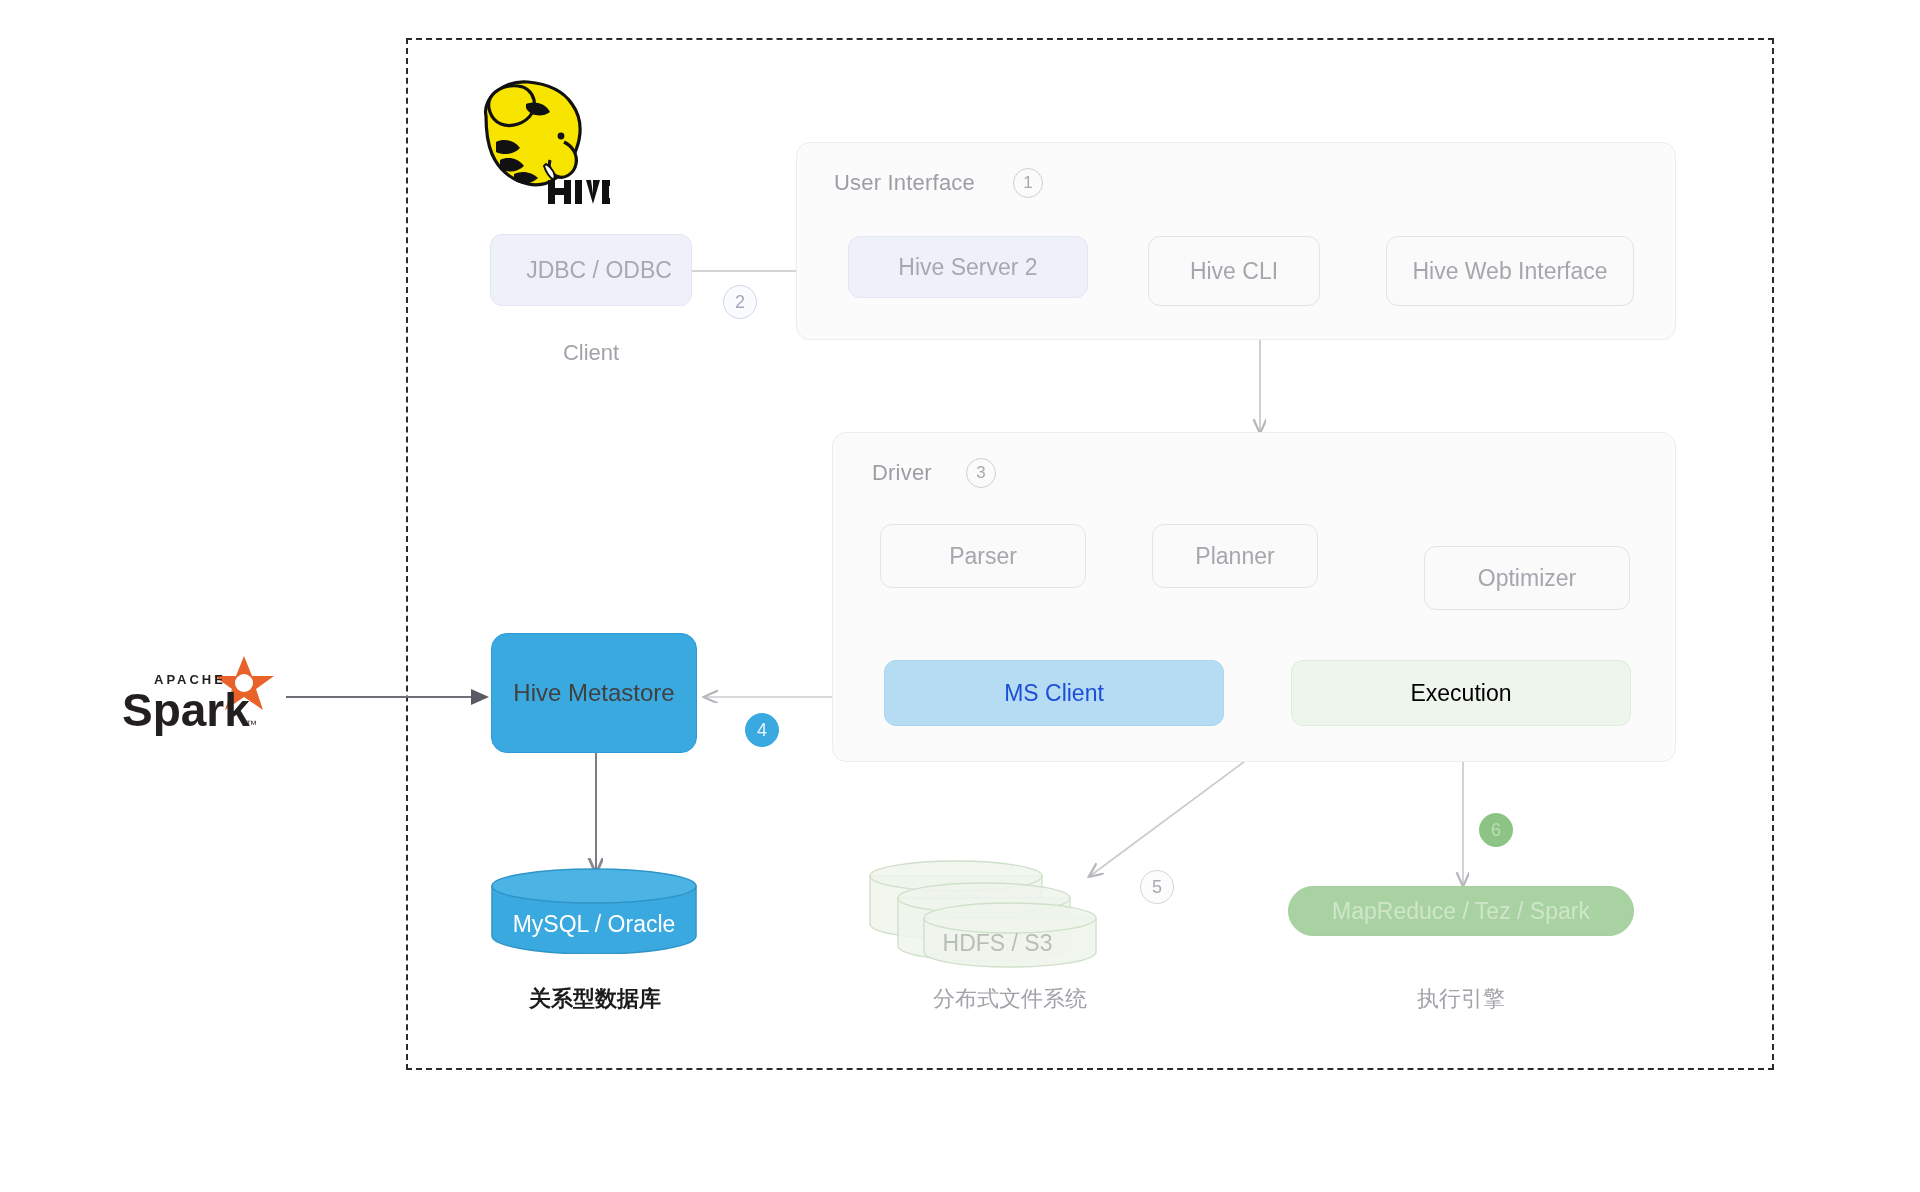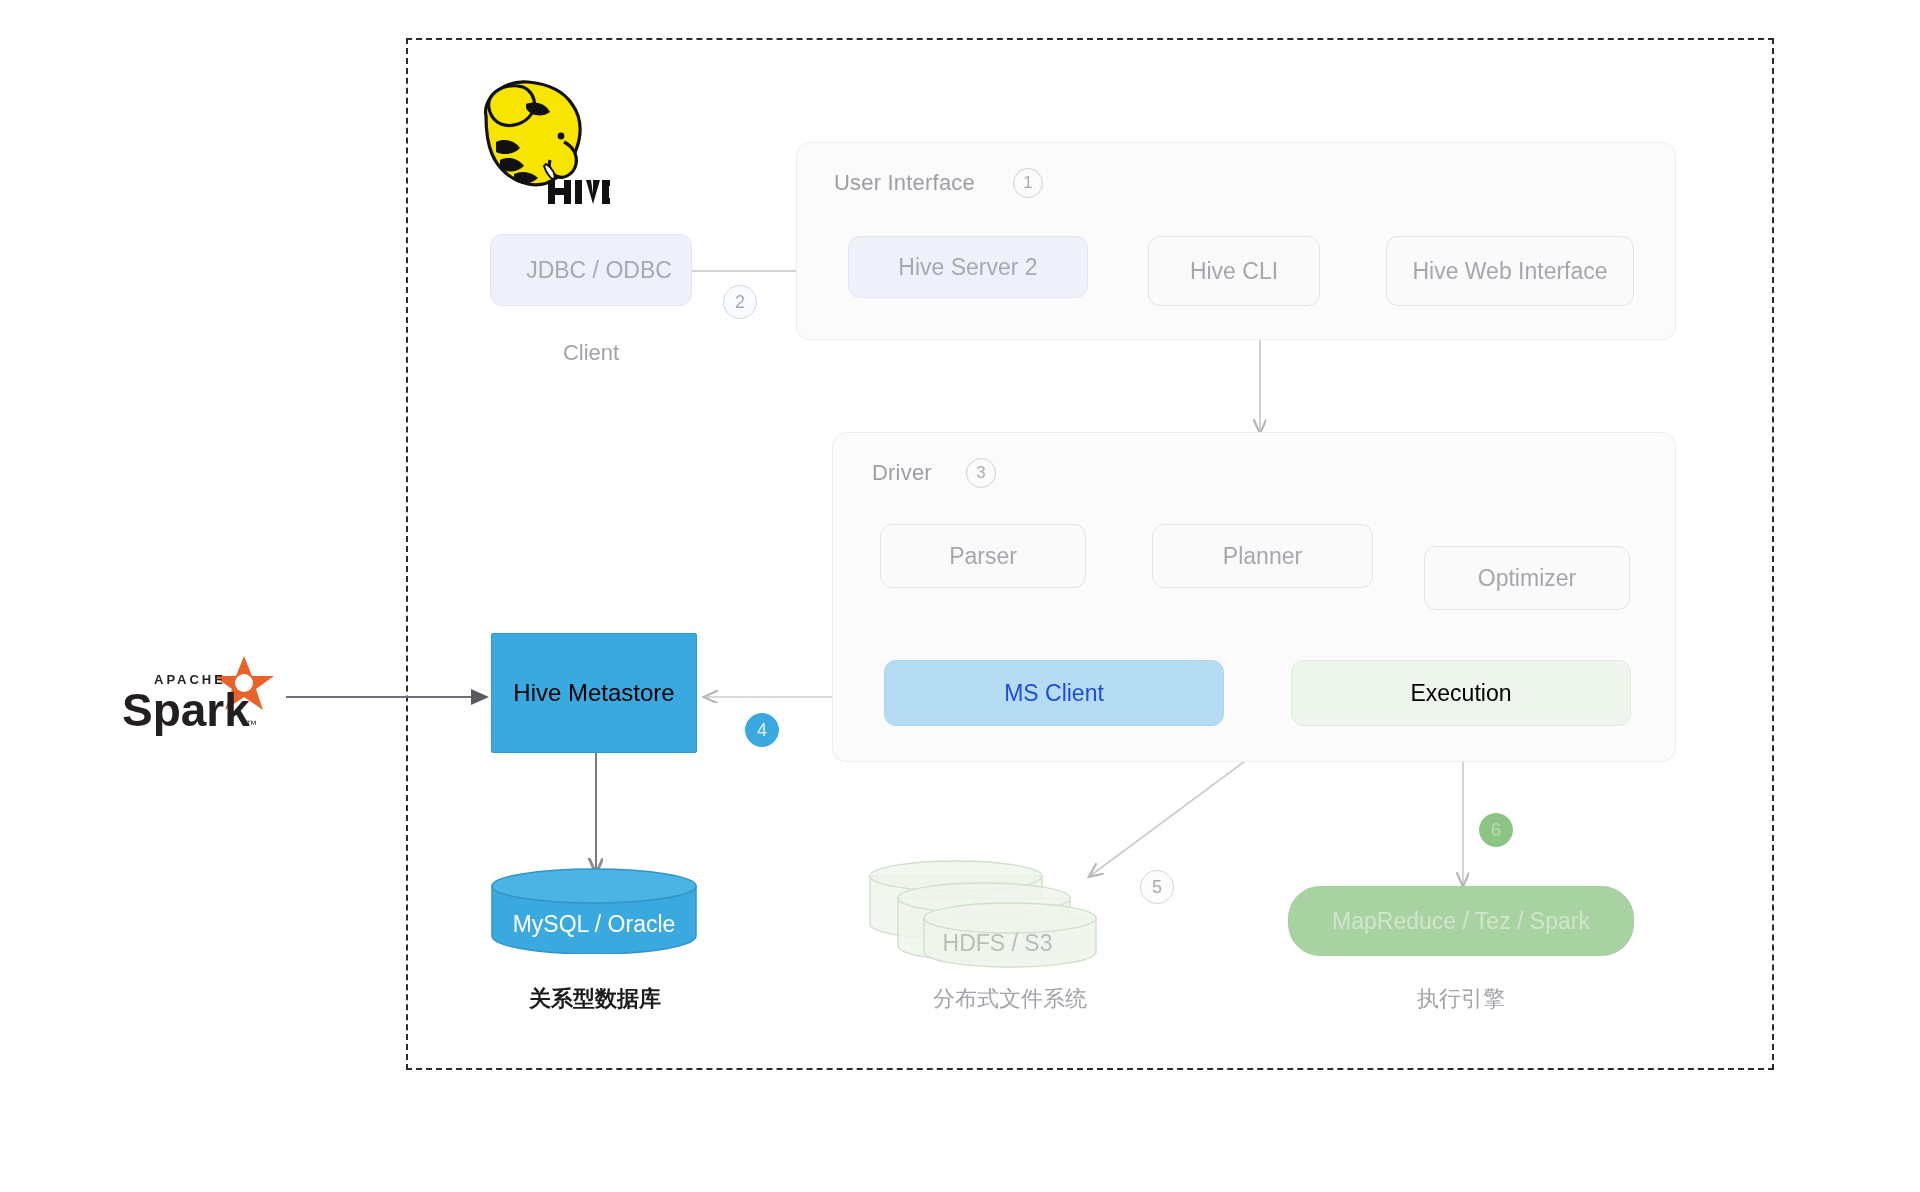--- a/index.html
+++ b/index.html
@@ -76,23 +76,23 @@
     background:#eef5ec;
     color:#000000;
   }
   .node.greenfill{
     border:1px solid #a6cf9f;
     background:#a9d2a2;
     color:#cfe6ca;
   }
   .node.metastore{
     border:1px solid #2c9ad6;
-    border-radius:2px;
+    border-radius:16px;
     background:#3aa9e0;
-    color:#000000;
+    color:#404040;
     font-size:24px;
   }
 
   
   .caption{
     position:absolute;
     font-size:22px;
     white-space:nowrap;
     text-align:center;
   }
@@ -231,21 +231,21 @@
   <div class="node plain" style="left:1386px;top:236px;width:248px;height:70px;">Hive Web Interface</div>
 
   <div class="group-panel" style="left:832px;top:432px;width:844px;height:330px;"></div>
 
   <div class="group-title" style="left:872px;top:460px;">Driver</div>
 
   <div class="group-badge" style="left:966px;top:458px;">3</div>
 
   <div class="node plain" style="left:880px;top:524px;width:206px;height:64px;">Parser</div>
 
-  <div class="node plain" style="left:1152px;top:524px;width:221px;height:64px;">Planner</div>
+  <div class="node plain" style="left:1152px;top:524px;width:166px;height:64px;">Planner</div>
 
   <div class="node plain" style="left:1424px;top:524px;width:206px;height:64px;margin-top:22px;">Optimizer</div>
 
   <div class="node bluefill" style="left:884px;top:660px;width:340px;height:66px;">MS Client</div>
 
   <div class="node greenoutline" style="left:1291px;top:660px;width:340px;height:66px;">Execution</div>
 
   <div class="node metastore" style="left:491px;top:633px;width:206px;height:120px;">Hive Metastore</div>
 
   <div class="step fill-blue" style="left:745px;top:713px;">4</div>
@@ -277,17 +277,17 @@
     </svg>
   </div>
   <div class="cyl-label" style="left:890px;top:930px;width:215px;color:#b8beb6;">HDFS / S3</div>
 
   <div class="step outline-grey" style="left:1140px;top:870px;">5</div>
 
   <div class="caption grey" style="left:880px;top:984px;width:260px;">分布式文件系统</div>
 
   <div class="step fill-green" style="left:1479px;top:813px;">6</div>
 
-  <div class="node greenfill" style="left:1288px;top:886px;width:346px;height:70px;border-radius:32px;">MapReduce / Tez / Spark</div>
+  <div class="node greenfill" style="left:1288px;top:886px;width:346px;height:50px;border-radius:32px;">MapReduce / Tez / Spark</div>
 
   <div class="caption grey" style="left:1336px;top:984px;width:250px;">执行引擎</div>
 
 </div>
 
 </body></html>

